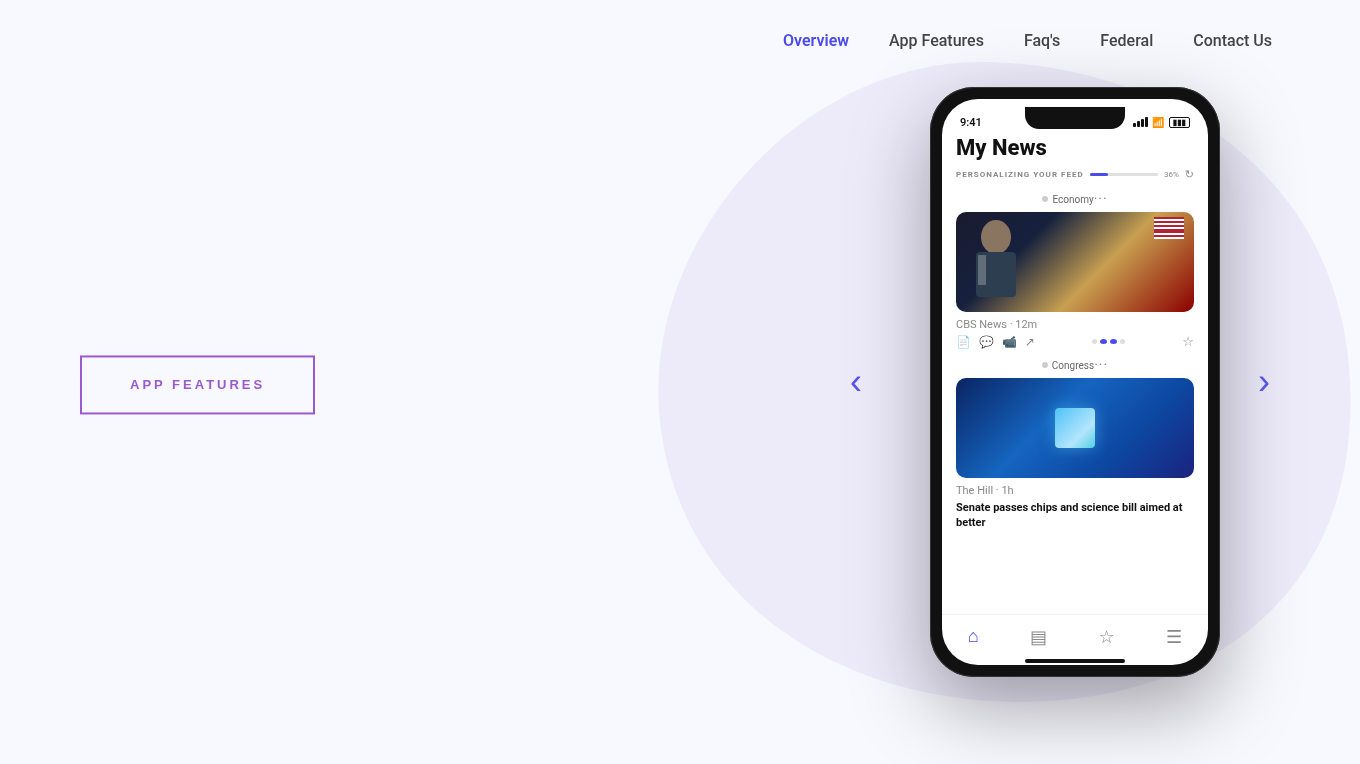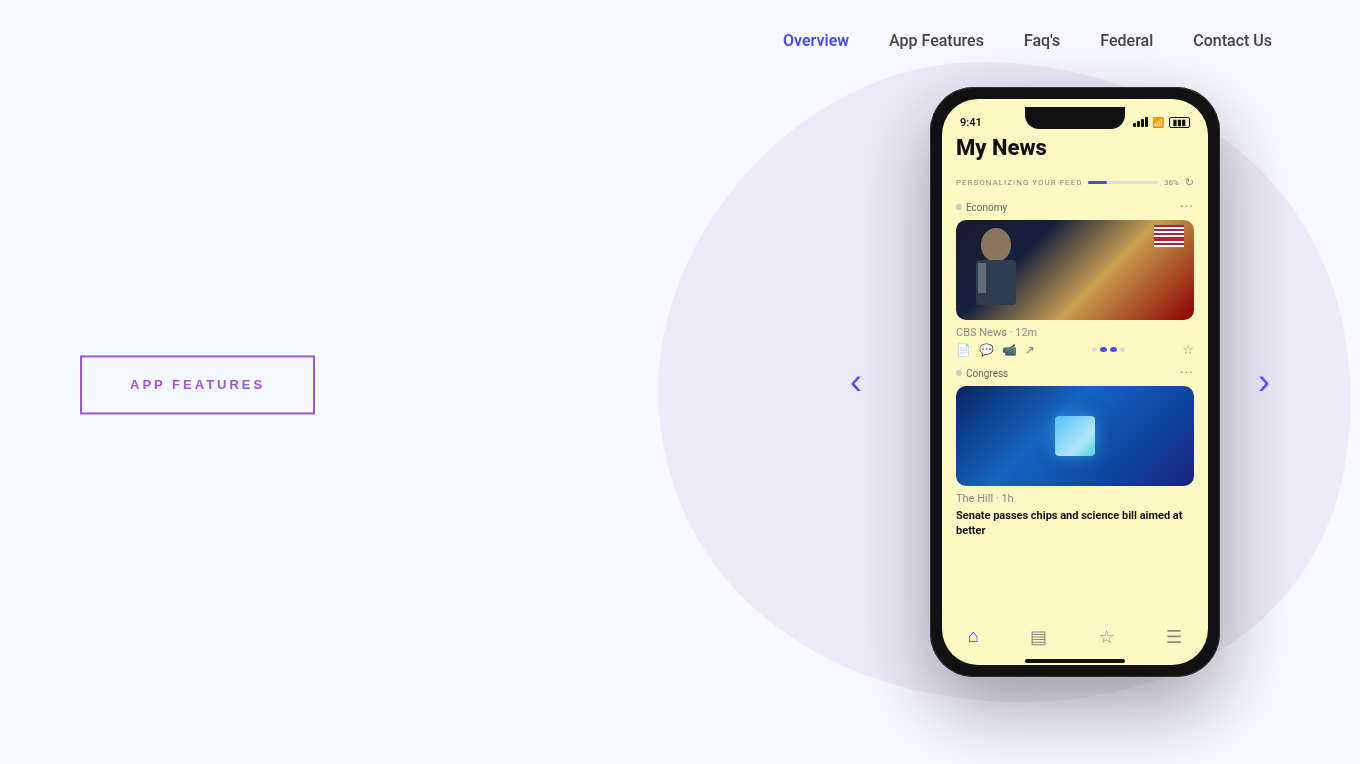--- a/index.html
+++ b/index.html
@@ -133,21 +133,21 @@
       height: 590px;
       background: #111;
       border-radius: 44px;
       padding: 12px;
       box-shadow: 0 30px 80px rgba(0,0,0,0.35), inset 0 0 0 1px #333;
       position: relative;
     }
     .phone-screen {
       width: 100%;
       height: 100%;
-      background: #fef9c3;
+      background: #ffffff;
       border-radius: 36px;
       overflow: hidden;
       display: flex;
       flex-direction: column;
     }
     
     .phone-notch {
       position: absolute;
       top: 20px;
       left: 50%;
@@ -191,33 +191,34 @@
       flex: 1;
       overflow: hidden;
       display: flex;
       flex-direction: column;
       padding: 0 14px;
     }
     .screen-title {
       font-size: 22px;
       font-weight: 800;
       color: #111;
-      margin-bottom: 16px;
+      margin-bottom: 8px;
     }
     .feed-progress {
       display: flex;
       align-items: center;
       gap: 6px;
       margin-bottom: 10px;
     }
     .feed-label {
       font-size: 8px;
       color: #888;
       letter-spacing: 1px;
       flex-shrink: 0;
+      font-weight: bold;
     }
     .progress-bar-track {
       flex: 1;
       height: 3px;
       background: #e0e0e0;
       border-radius: 2px;
       position: relative;
     }
     .progress-bar-fill {
       position: absolute;
@@ -238,21 +239,21 @@
       cursor: pointer;
     }
 
     
     .news-section {
       margin-bottom: 8px;
     }
     .section-header {
       display: flex;
       align-items: center;
-      justify-content: space-between;
+      justify-content: center;
       margin-bottom: 5px;
     }
     .section-dot {
       width: 6px;
       height: 6px;
       border-radius: 50%;
       background: #ccc;
       margin-right: 4px;
     }
     .section-label {

